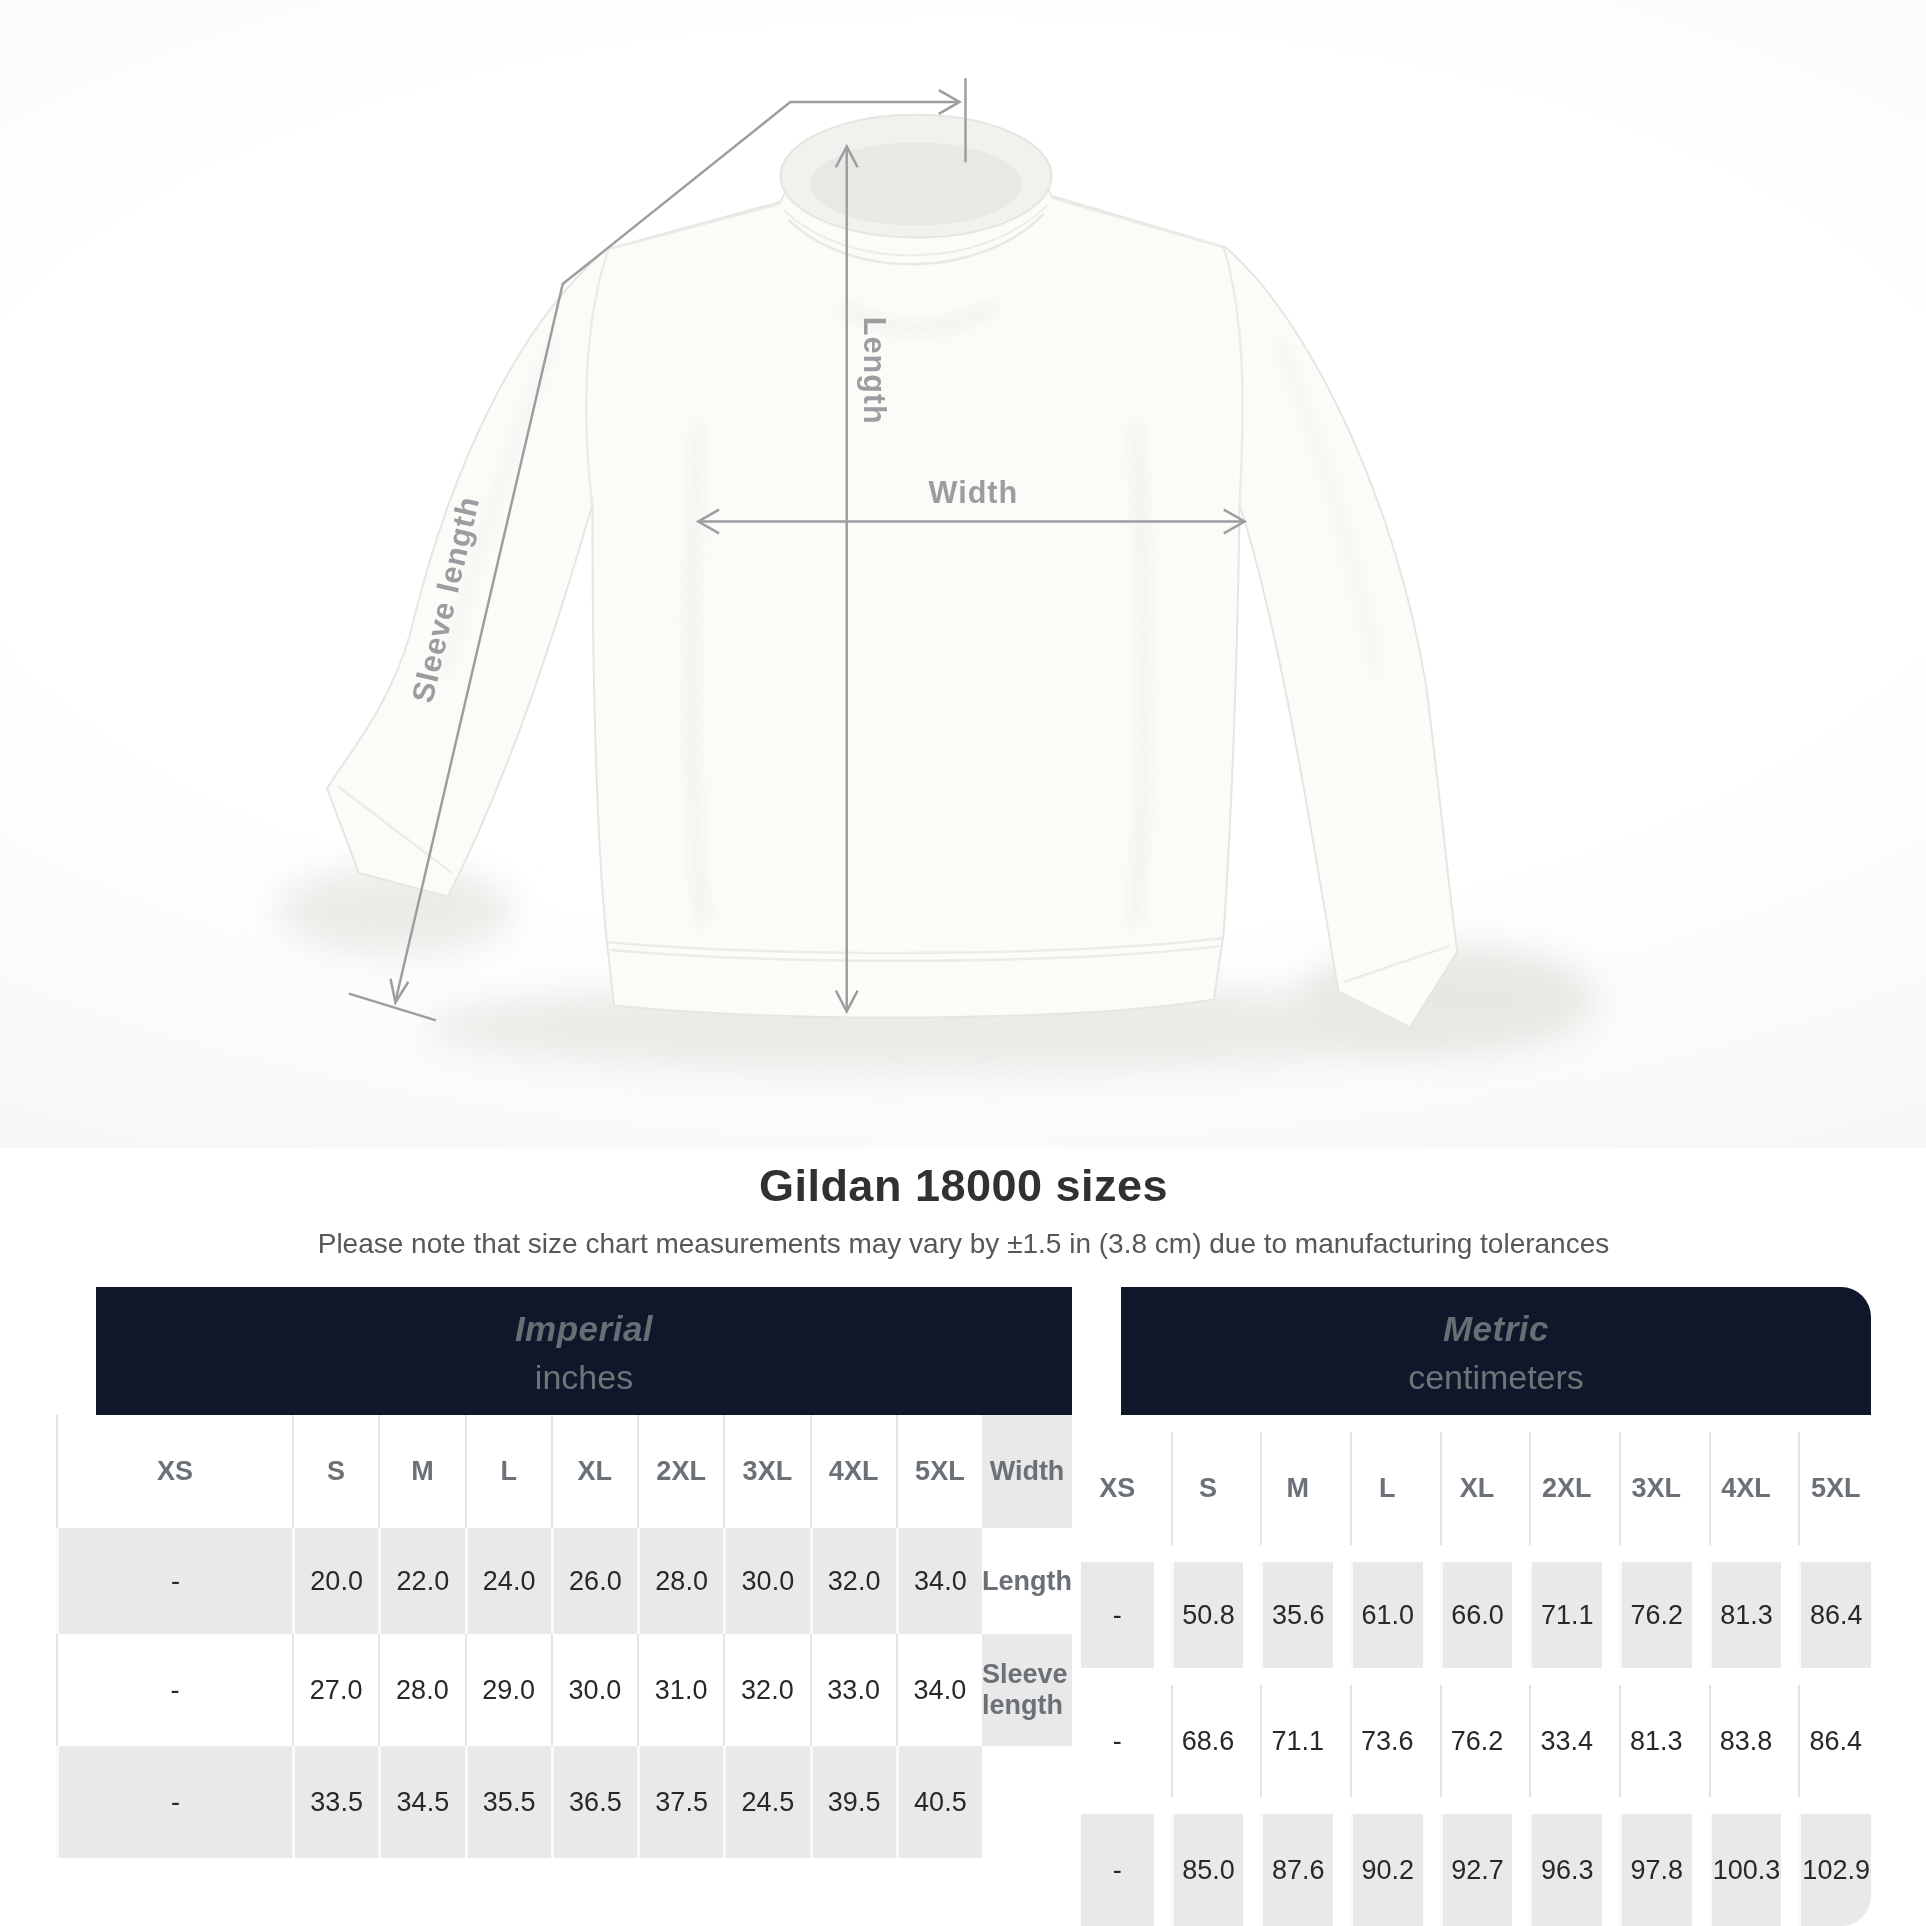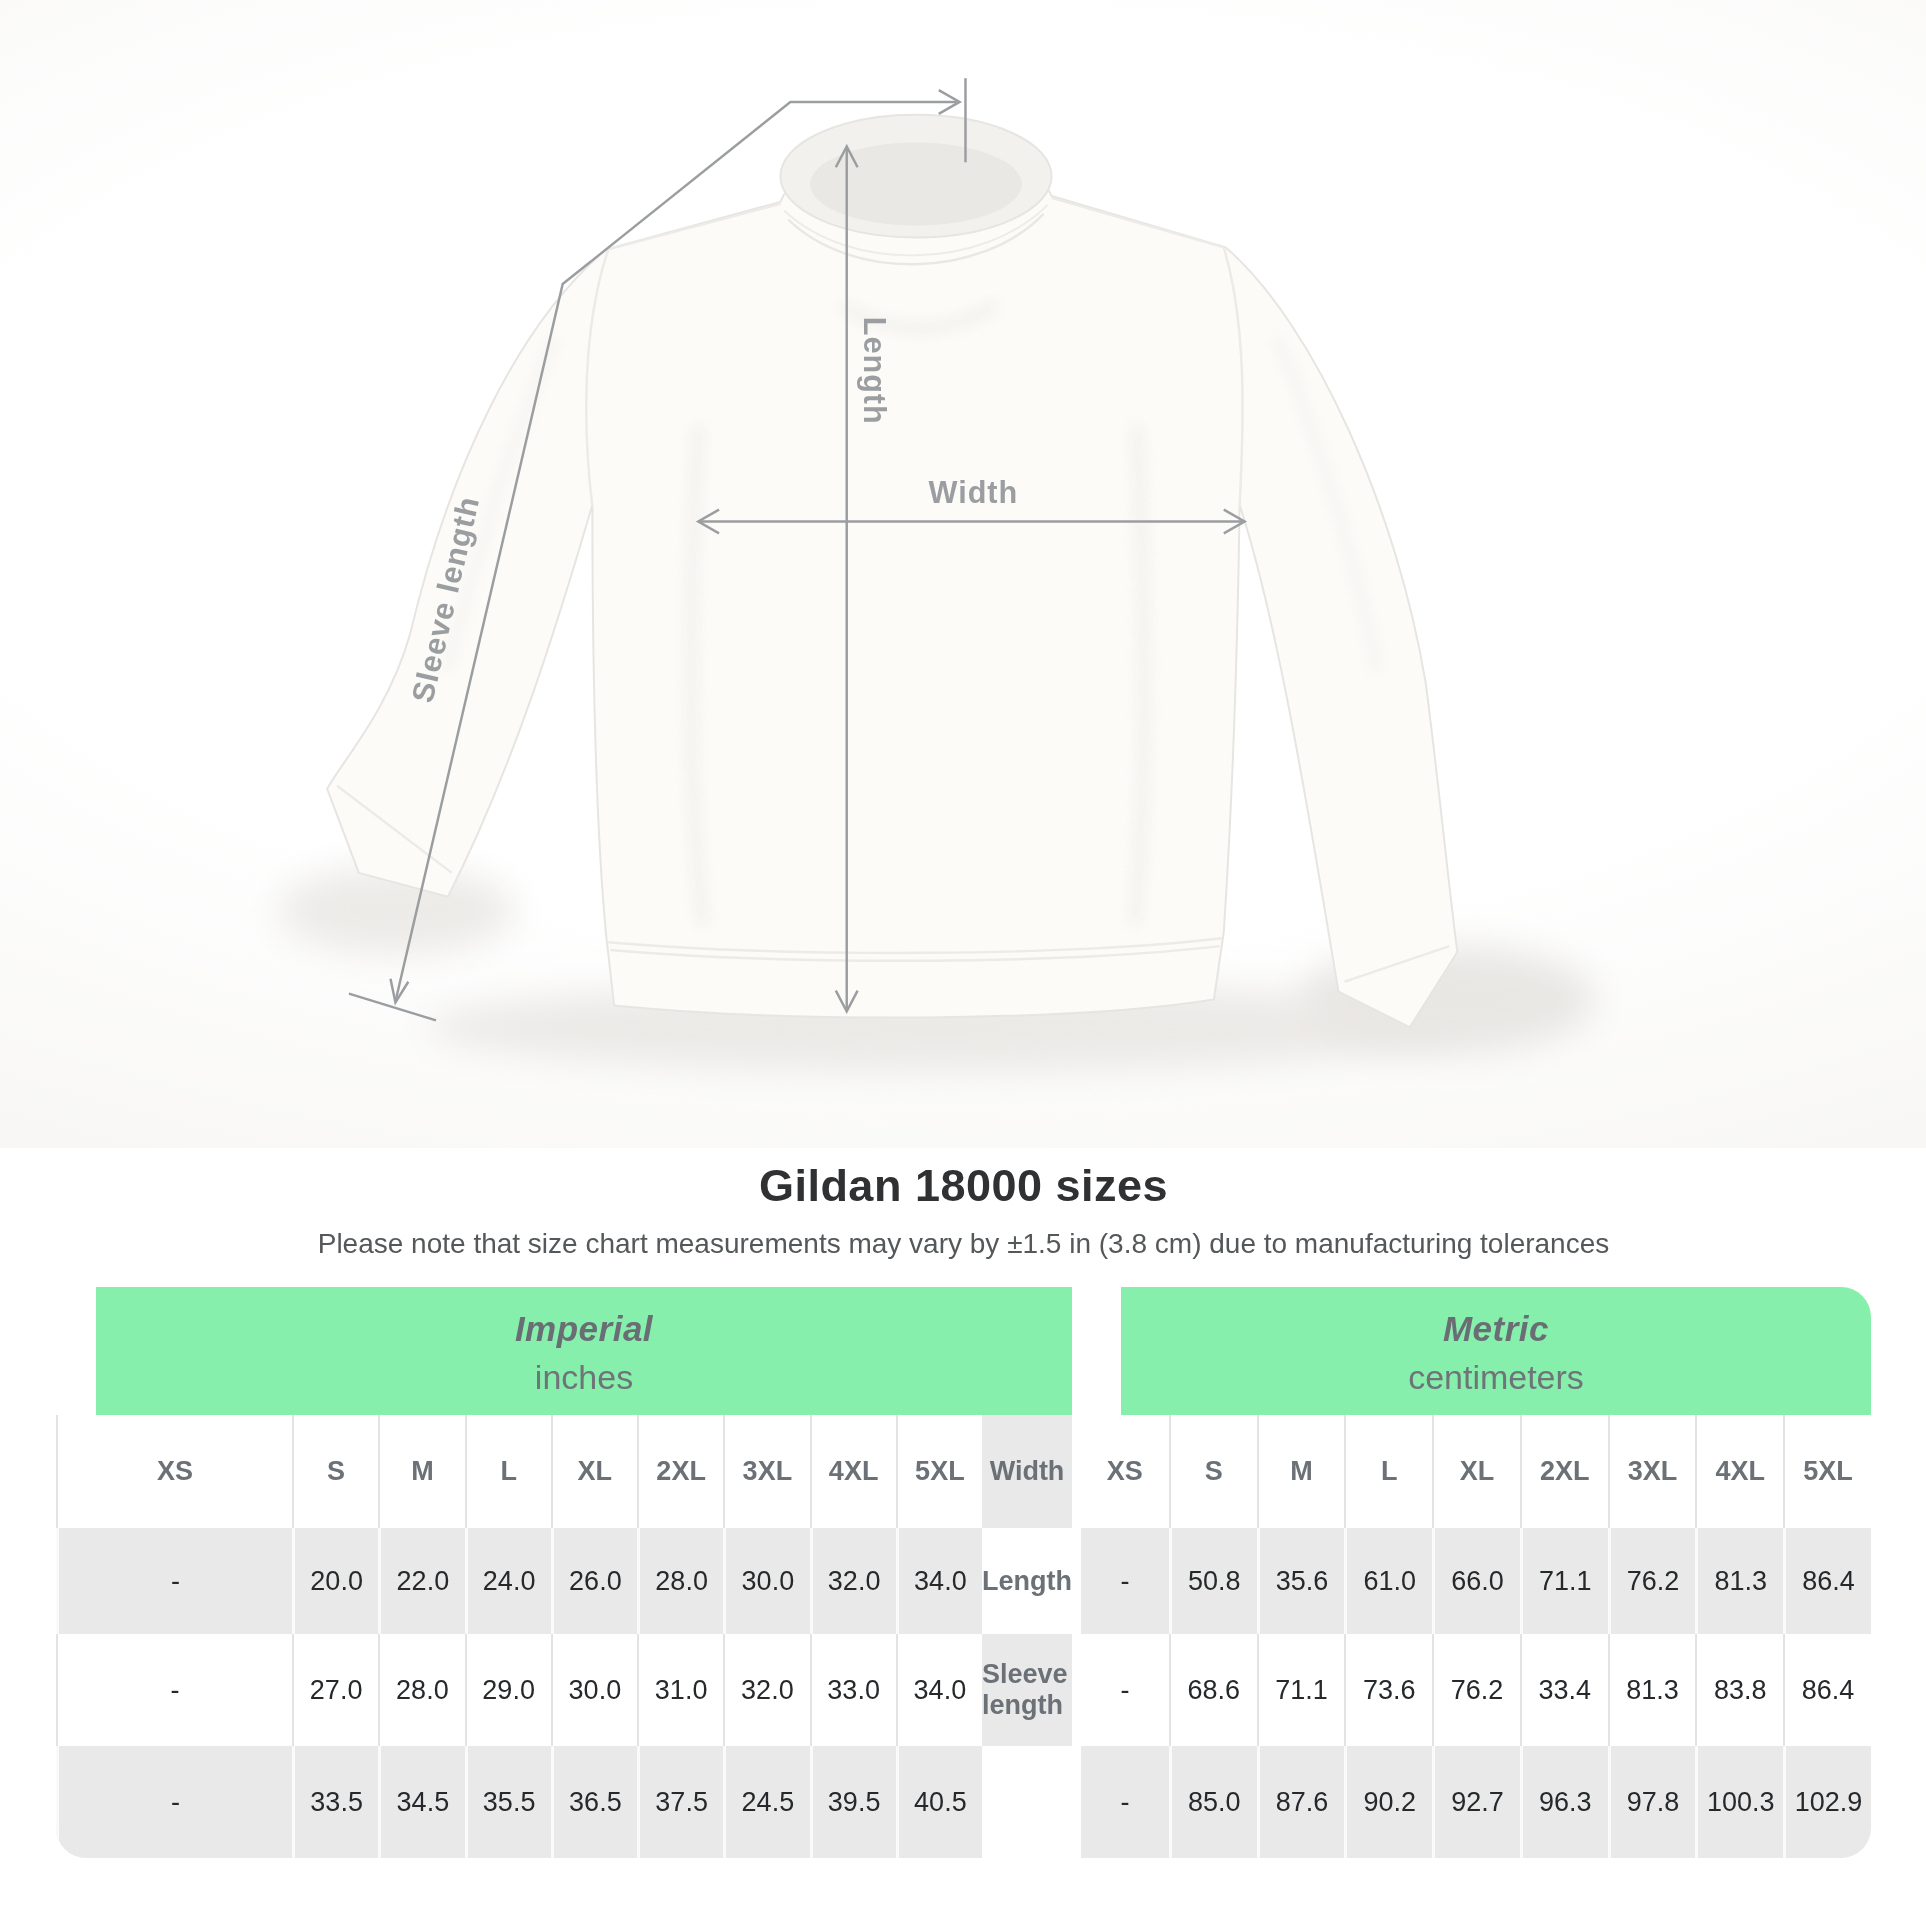--- a/index.html
+++ b/index.html
@@ -15,22 +15,22 @@
   .title{position:absolute;left:0;top:1160px;width:100%;margin:0;text-align:center;
          font-size:45px;font-weight:700;color:#2f3133;letter-spacing:0.5px;}
   .subtitle{position:absolute;left:0;top:1228px;width:100%;margin:0;text-align:center;
             font-size:28px;color:#55585a;}
   
   .chart{position:absolute;left:56px;top:1287px;width:1815px;display:flex;gap:9px;}
   .half{display:grid;grid-template-rows:128px 113px 106px 112px 112px;}
   .half.left{width:1016px;grid-template-columns:236px repeat(9,1fr);
              border-radius:30px 0 0 30px;overflow:hidden;}
   .half.right{width:790px;grid-template-columns:repeat(9,1fr);
-              border-radius:0 30px 30px 0;overflow:hidden;}
-  .band{grid-column:1/-1;background:#86efac;display:flex;flex-direction:column;
+              border-radius:0 30px 30px 0;overflow:hidden;gap:17px;}
+  .band{grid-column:1/-1;background:#0f172a;display:flex;flex-direction:column;
         align-items:center;justify-content:center;gap:9px;padding-top:4px;margin-left:40px;}
   .g-label{font-size:35px;font-style:italic;font-weight:700;color:#686e73;letter-spacing:0.5px;}
   .g-unit{font-size:34px;color:#6e7478;}
   .cell{display:flex;align-items:center;justify-content:center;font-size:27px;color:#26292b;}
   .size-h{background:#ffffff;font-weight:700;color:#6b7176;}
   .row-gray{background:#e9e9e9;}
   .row-white{background:#ffffff;}
   .lab{font-weight:700;color:#6b7176;}
   .sepw{border-left:2px solid #e3e3e3;}
   .sepg{border-left:3px solid #fafafa;}

